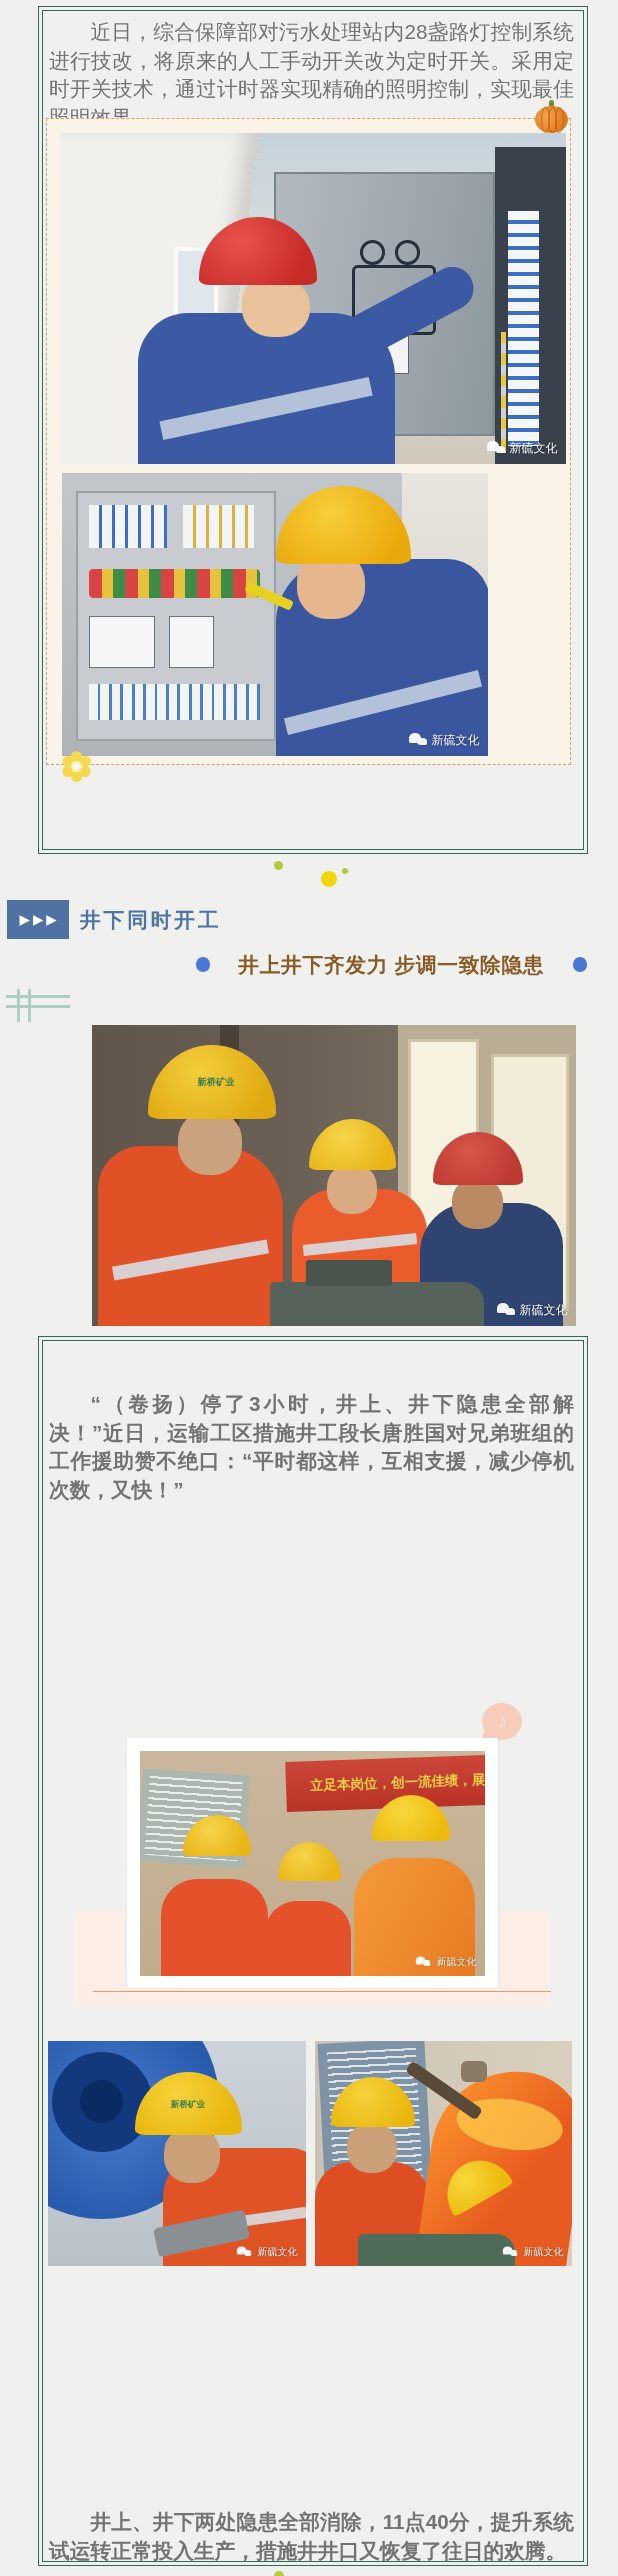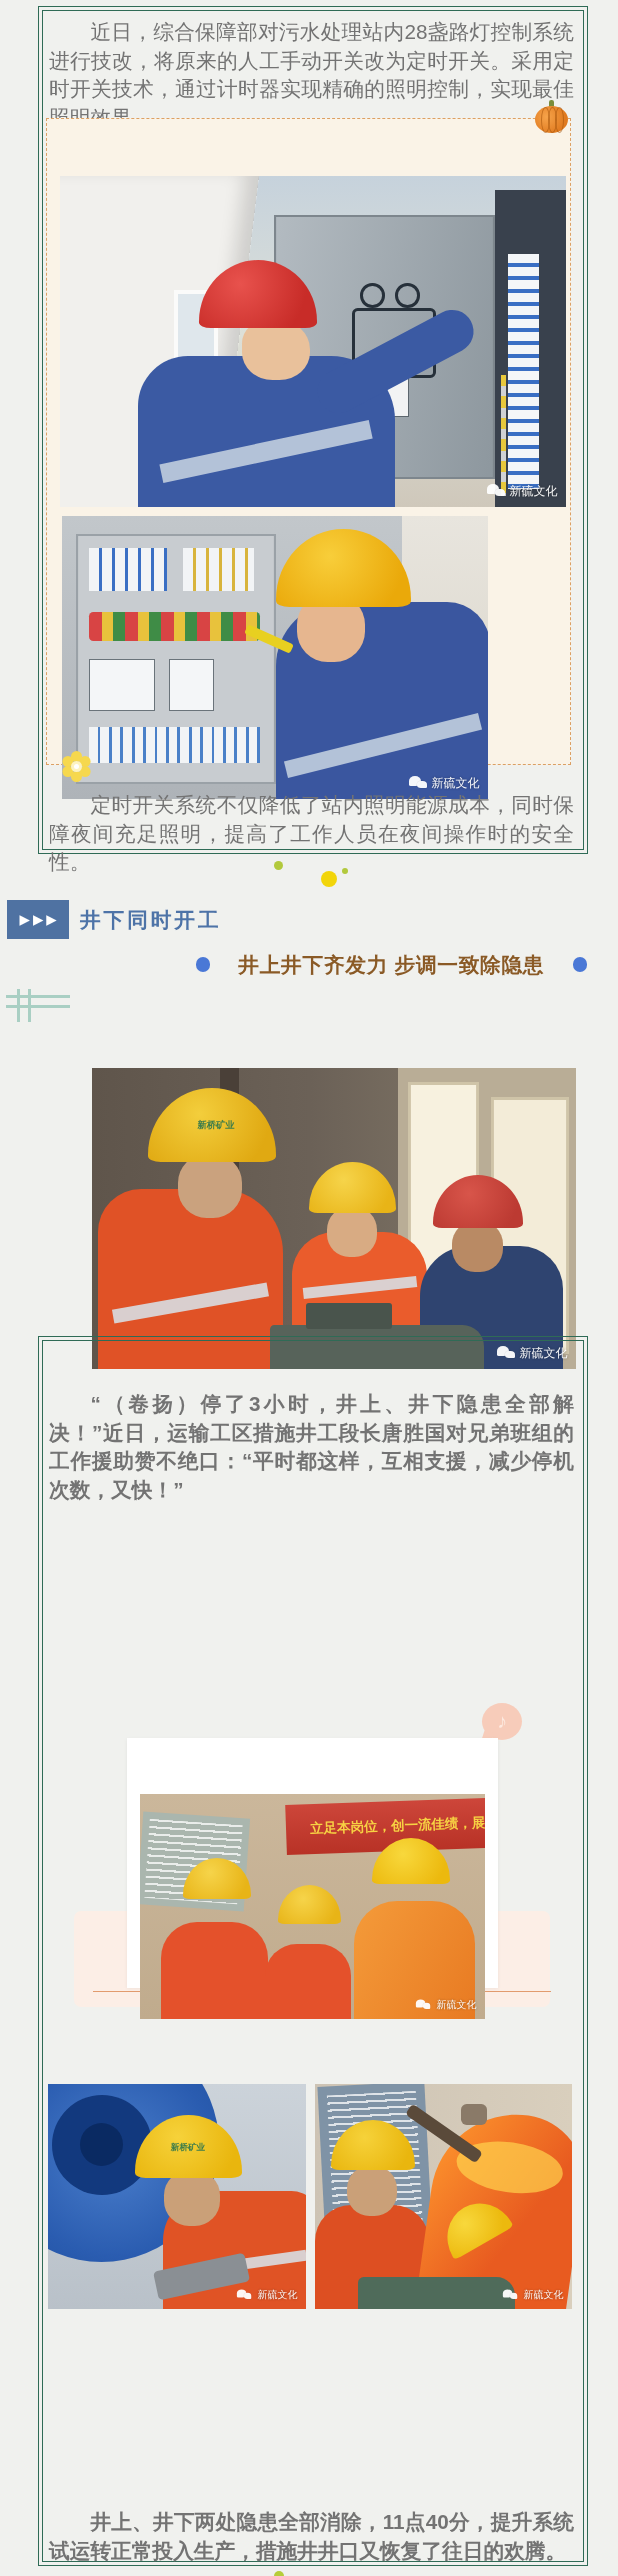--- a/index.html
+++ b/index.html
@@ -3,21 +3,21 @@
 <meta charset="utf-8">
 <style>
   html,body{margin:0;padding:0;}
   body{font-family:"Liberation Sans","DejaVu Sans",sans-serif;}
   #page{position:relative;width:618px;height:2576px;background:#f0f1ee;overflow:hidden;}
   
   .dframe{position:absolute;border:0.7px solid #2f6b56;}
   .dframe::after{content:"";position:absolute;inset:2.9px;border:0.7px solid #2f6b56;pointer-events:none;}
   .para{position:absolute;width:525px;left:44px;color:#737373;font-size:20.7px;line-height:28.5px;text-indent:2em;letter-spacing:0px;margin:5px;text-align:justify;}
   .cream{position:absolute;left:46px;top:118px;width:525px;height:647px;background:#faf3e7;border:0.7px dashed #dca064;box-sizing:border-box;}
-  .ph{position:absolute;overflow:hidden;background:#9aa0a6;margin-top:43px;}
+  .ph{position:absolute;overflow:hidden;background:#9aa0a6;}
   .wm{position:absolute;right:8.6px;bottom:7.1px;display:flex;align-items:center;gap:4.3px;color:#ffffff;font-size:12px;opacity:.95;text-shadow:0 0 2.9px rgba(0,0,0,.45);}
   .wmicon{position:relative;width:18.5px;height:14.3px;}
   .wmicon .b1{position:absolute;left:0;top:0;width:12px;height:10px;background:#fff;border-radius:50% 50% 45% 15%;}
   .wmicon .b2{position:absolute;left:8.6px;top:4.3px;width:9.3px;height:7.8px;background:#fff;border-radius:50% 50% 15% 45%;box-shadow:0 0 0 0.7px rgba(0,0,0,.06);}
   .dot{position:absolute;border-radius:50%;}
   .arrowbadge{position:absolute;left:7.1px;top:900px;width:62px;height:39px;background:#4f72a2;display:flex;align-items:center;justify-content:center;gap:2.9px;}
   .arrowbadge span{color:#ffffff;font-size:13.5px;line-height:1;}
   .sectitle{position:absolute;left:80px;top:900px;height:39px;display:flex;align-items:center;color:#4d73a7;font-size:20.7px;font-weight:bold;letter-spacing:2.9px;}
   .subrow{position:absolute;left:38px;top:948px;width:549px;height:33px;display:flex;align-items:center;justify-content:flex-end;gap:28.5px;}
   .subrow .bullet{width:14.3px;height:14.3px;border-radius:50%;background:#4a78d6;}
@@ -112,21 +112,20 @@
         </span>
       <span>新硫文化</span>
     </div>
   </div>
 
   <div class="flower">
       <div class="c"></div>
       <div class="mid"></div>
     </div>
 
-  <p class="para" style="top:786px;">定时开关系统不仅降低了站内照明能源成本，同时保障夜间充足照明，提高了工作人员在夜间操作时的安全性。</p>
 
   <div class="dot" style="left:274px;top:861px;width:9.3px;height:9.3px;background:#b2c93c;"></div>
   <div class="dot" style="left:321px;top:871px;width:16.4px;height:16.4px;background:#f2d50a;"></div>
   <div class="dot" style="left:342px;top:868px;width:6.4px;height:6.4px;background:#b2c93c;"></div>
 
   <div class="arrowbadge">
     <span>▶</span>
     <span>▶</span>
     <span>▶</span>
   </div>

